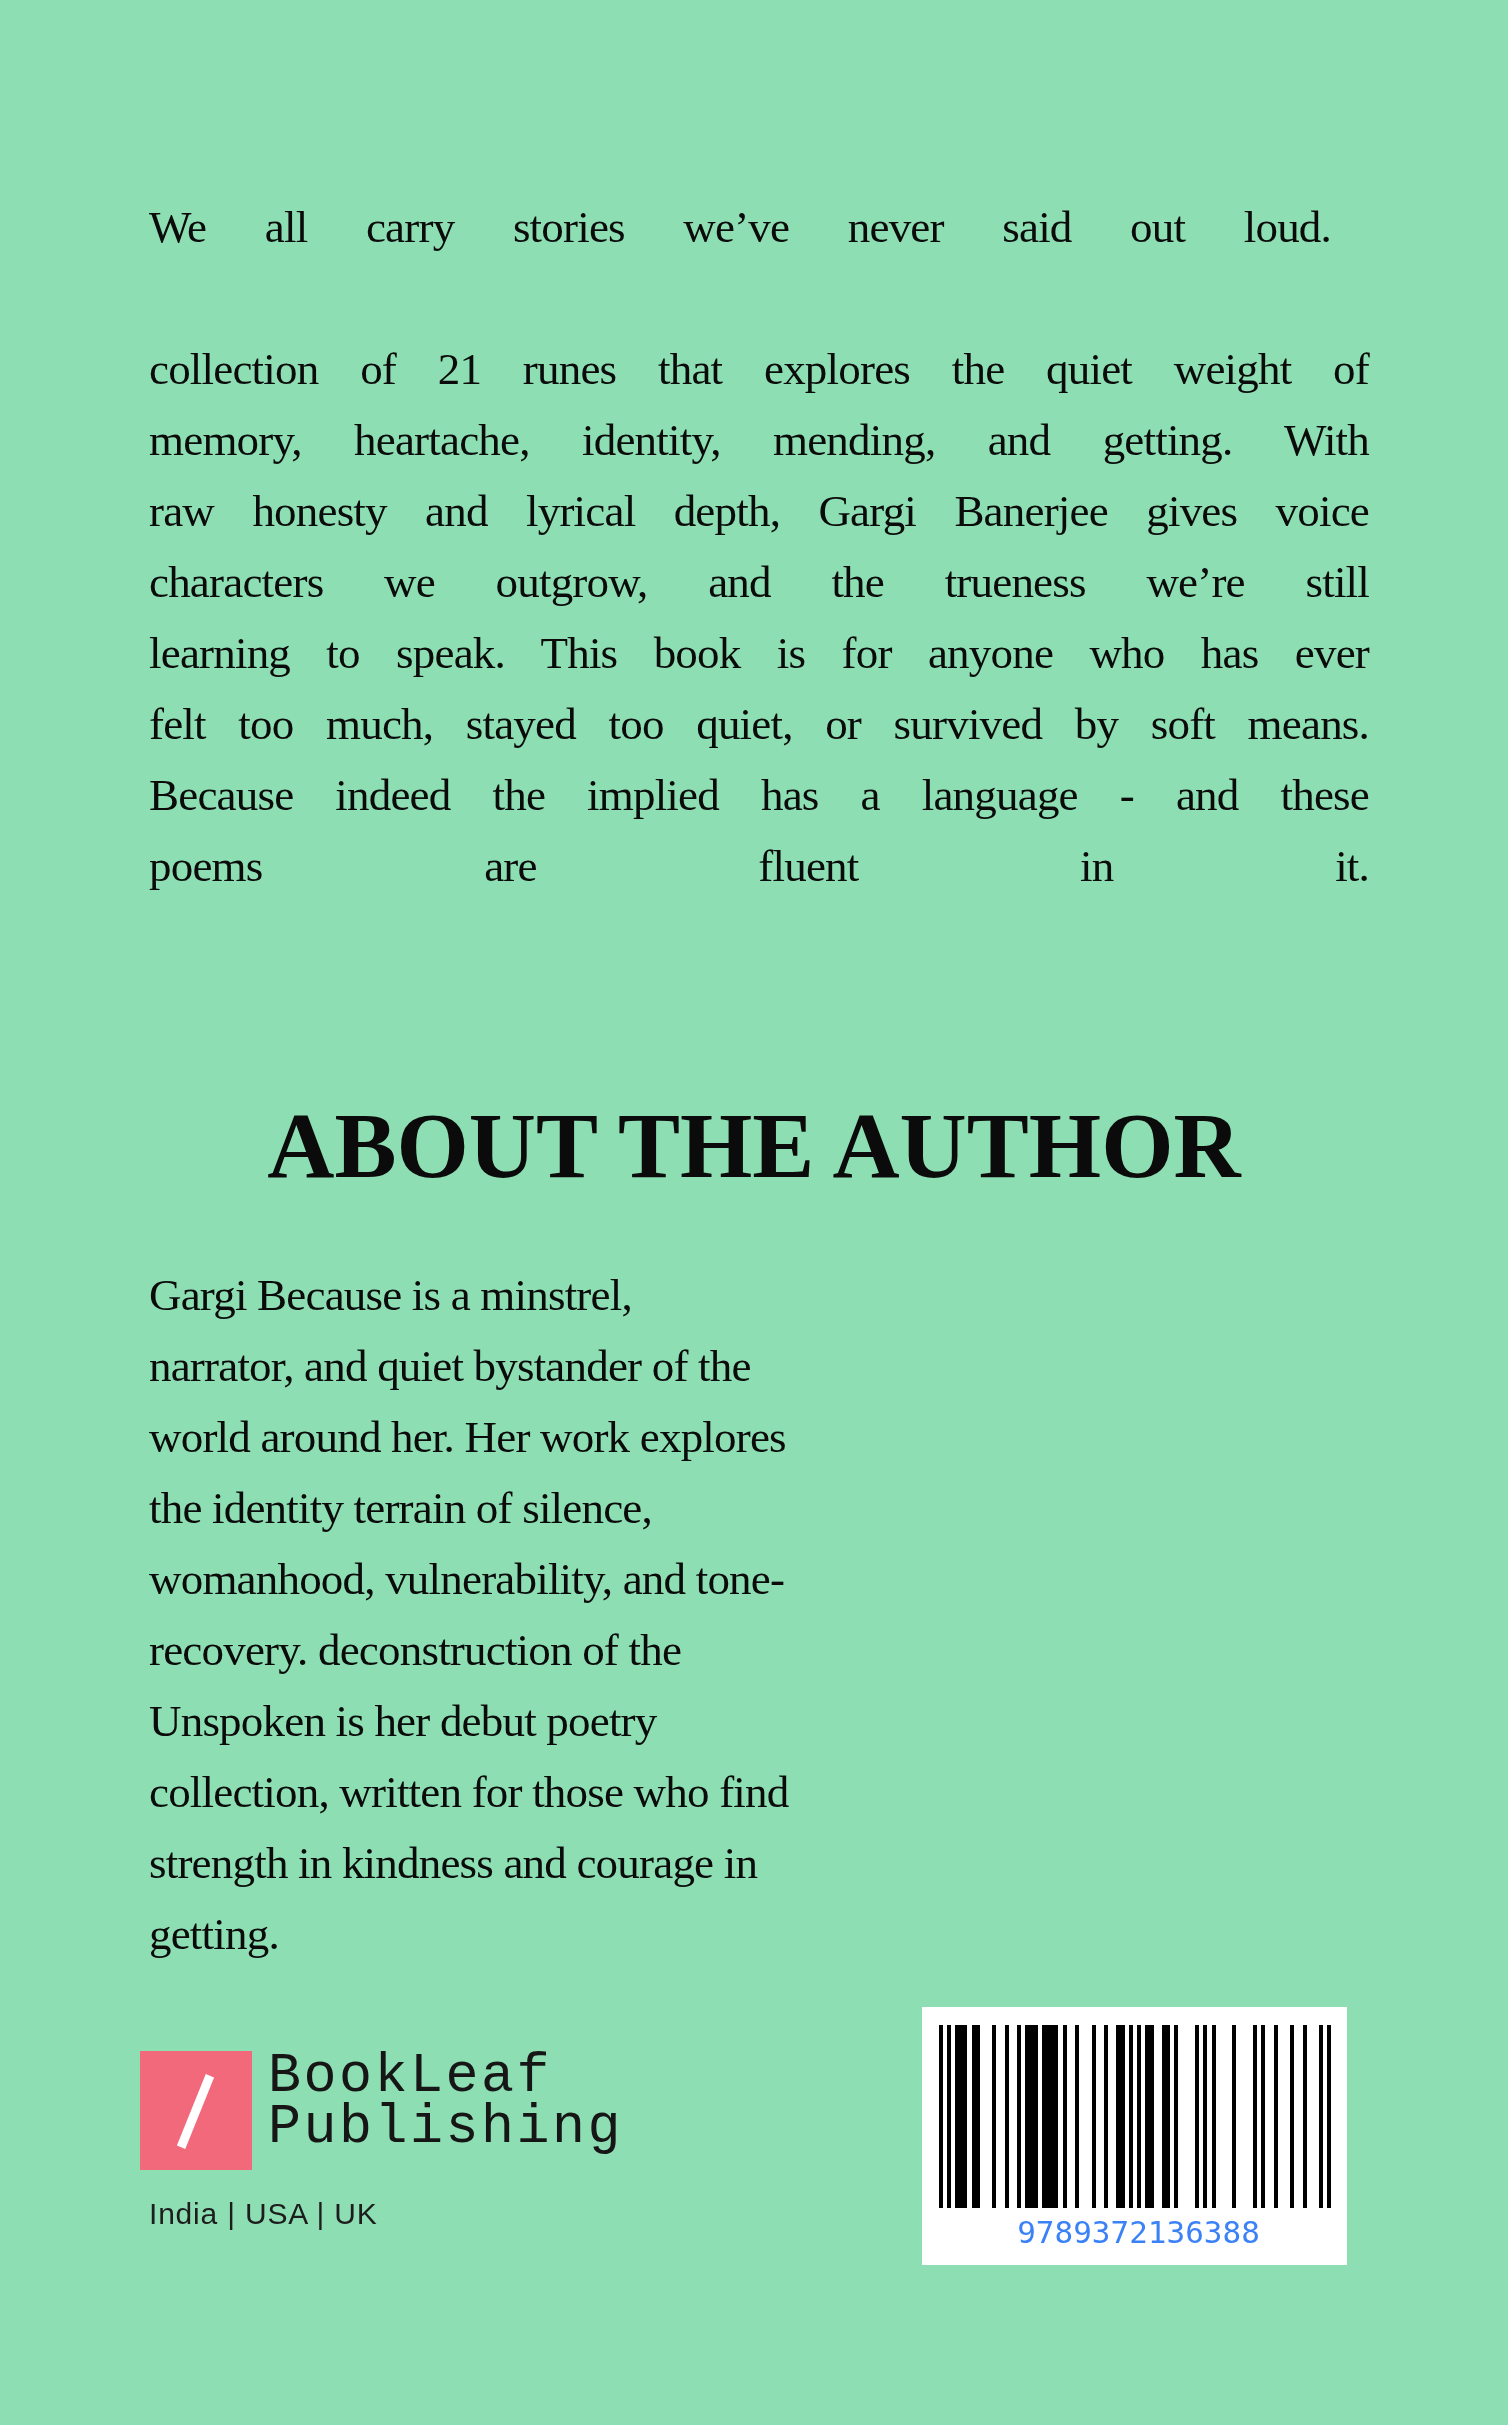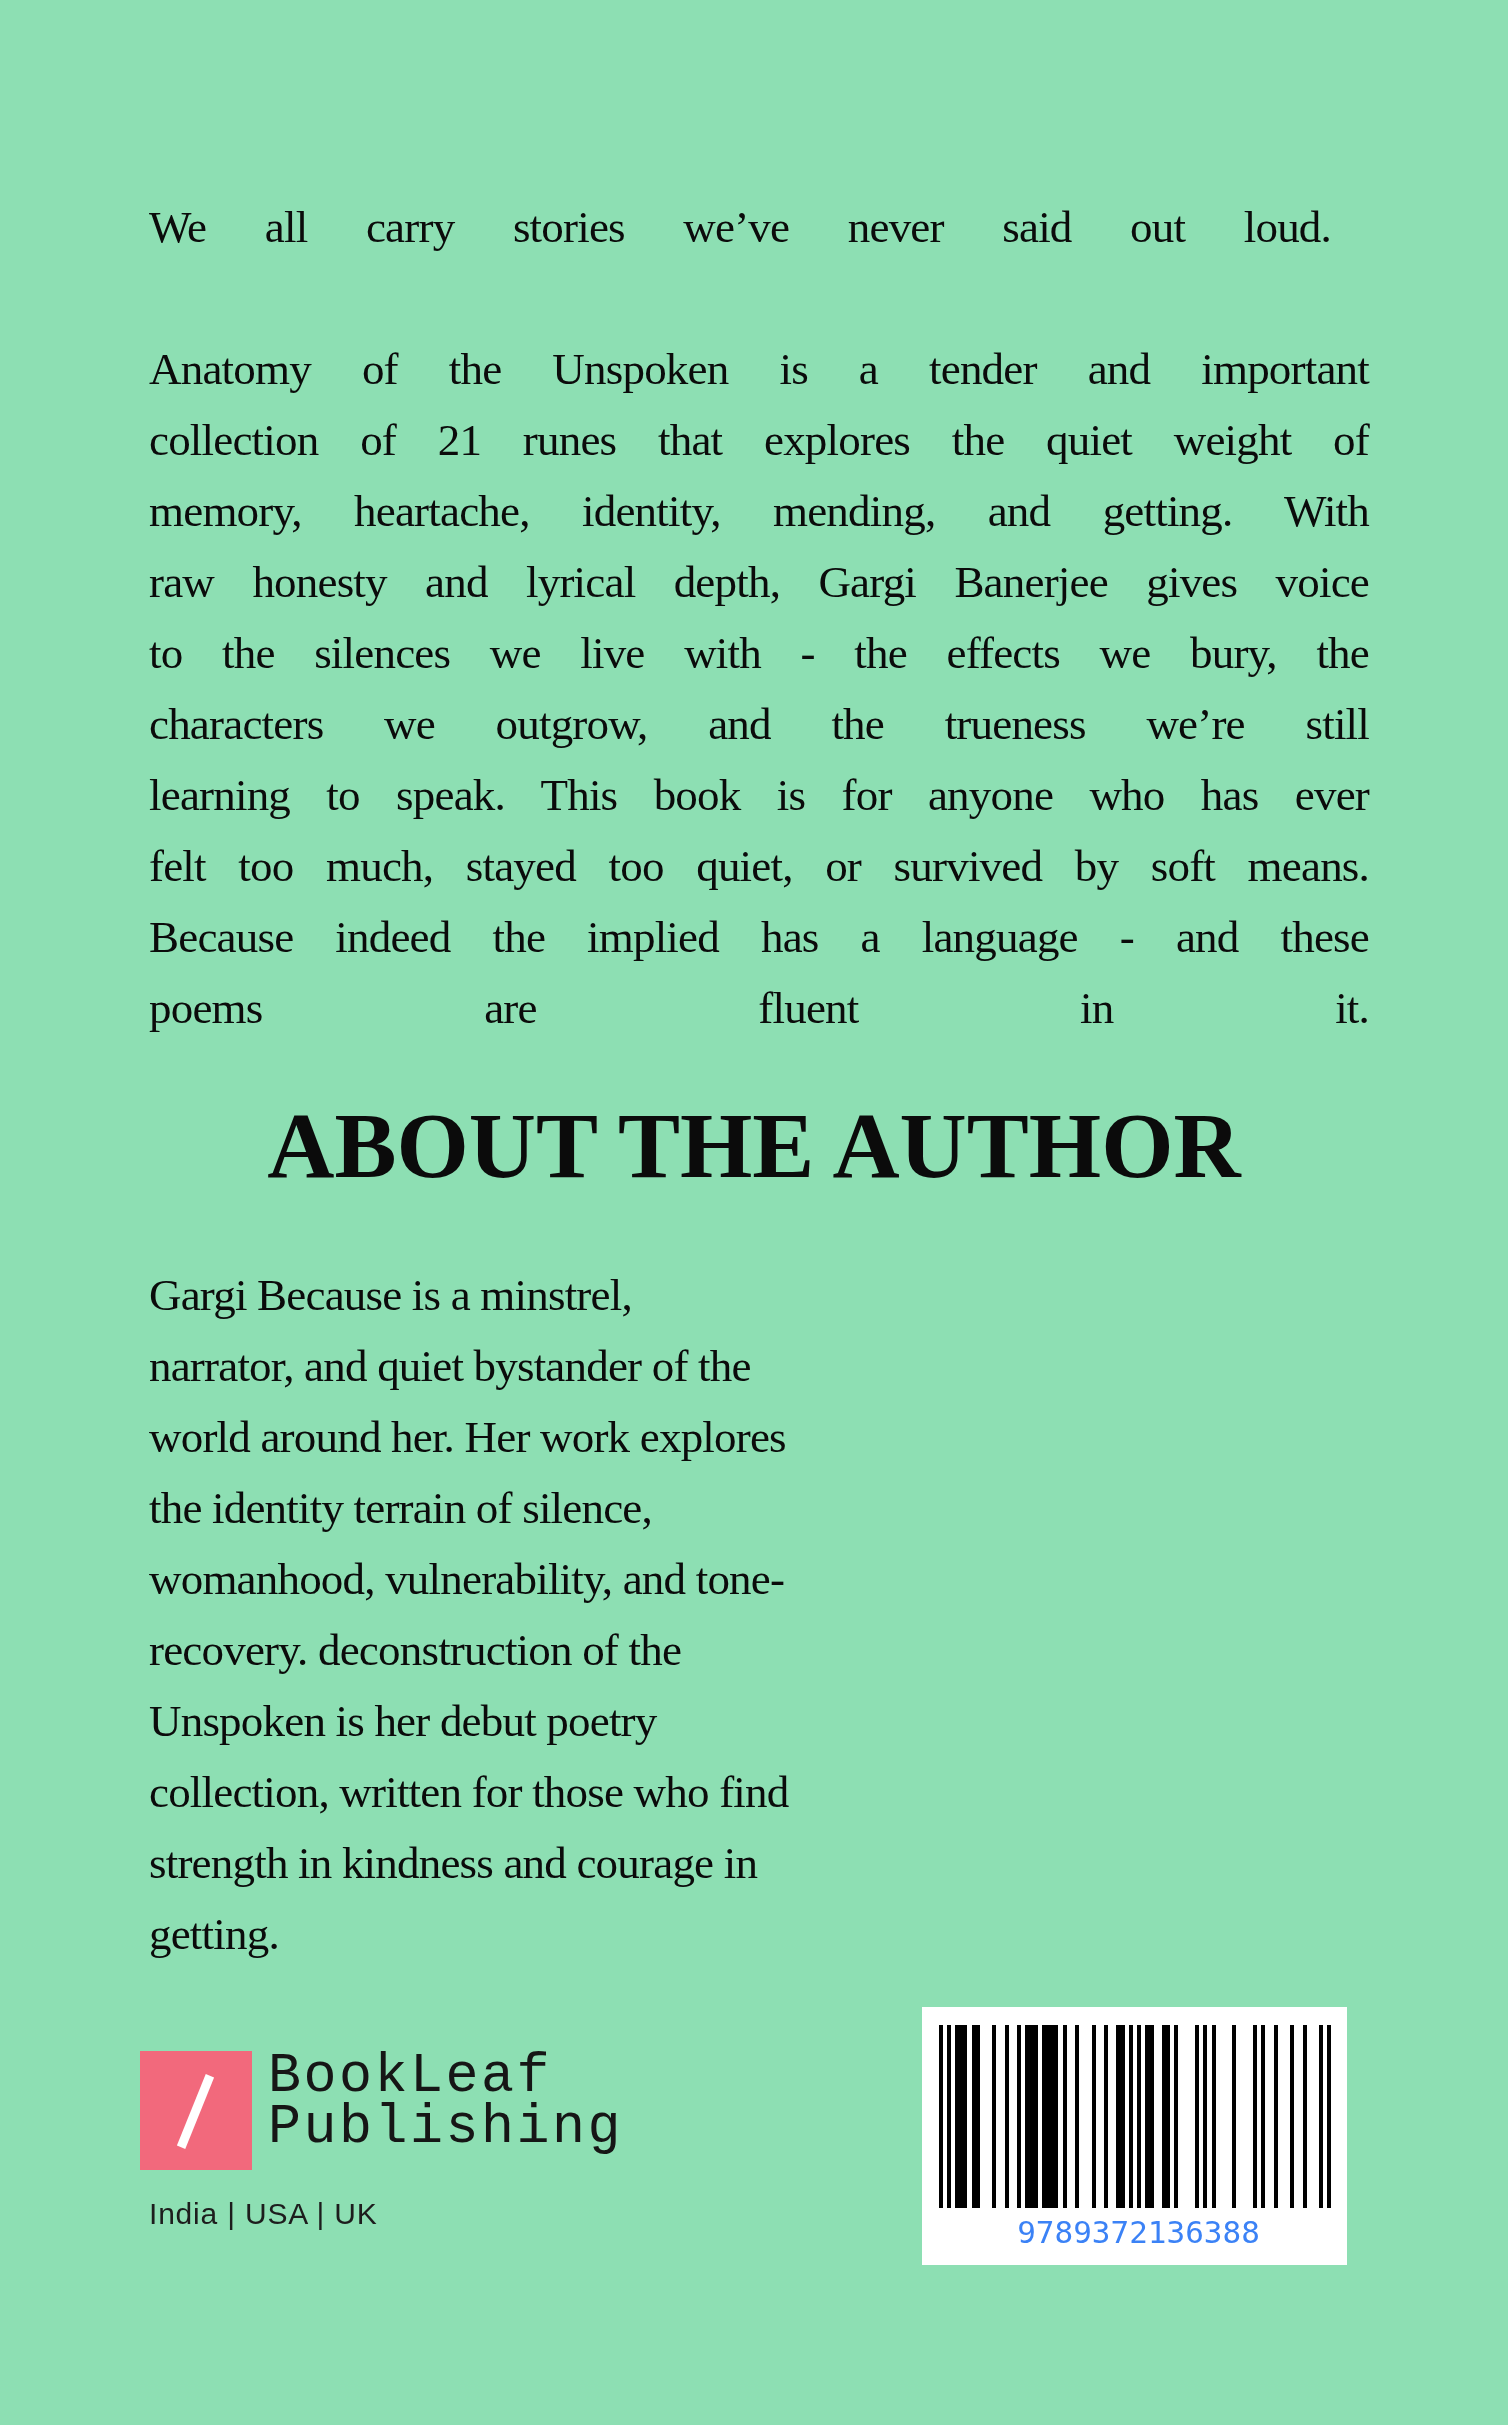--- a/index.html
+++ b/index.html
@@ -76,25 +76,23 @@
   }
 </style>
 </head>
 <body>
 
 <div class="page">
 
   <p class="tagline">We all carry stories we’ve never said out loud.</p>
 
   <div class="synopsis">
-      <div class="line">Anatomy of the Unspoken is a tender and important</div>
       <div class="line">collection of 21 runes that explores the quiet weight of</div>
       <div class="line">memory, heartache, identity, mending, and getting. With</div>
       <div class="line">raw honesty and lyrical depth, Gargi Banerjee gives voice</div>
-      <div class="line">to the silences we live with - the effects we bury, the</div>
       <div class="line">characters we outgrow, and the trueness we’re still</div>
       <div class="line">learning to speak. This book is for anyone who has ever</div>
       <div class="line">felt too much, stayed too quiet, or survived by soft means.</div>
       <div class="line">Because indeed the implied has a language - and these</div>
       <div class="line">poems are fluent in it.</div>
     </div>
 
   <h1 class="about-heading">ABOUT THE AUTHOR</h1>
 
   <div class="bio">

